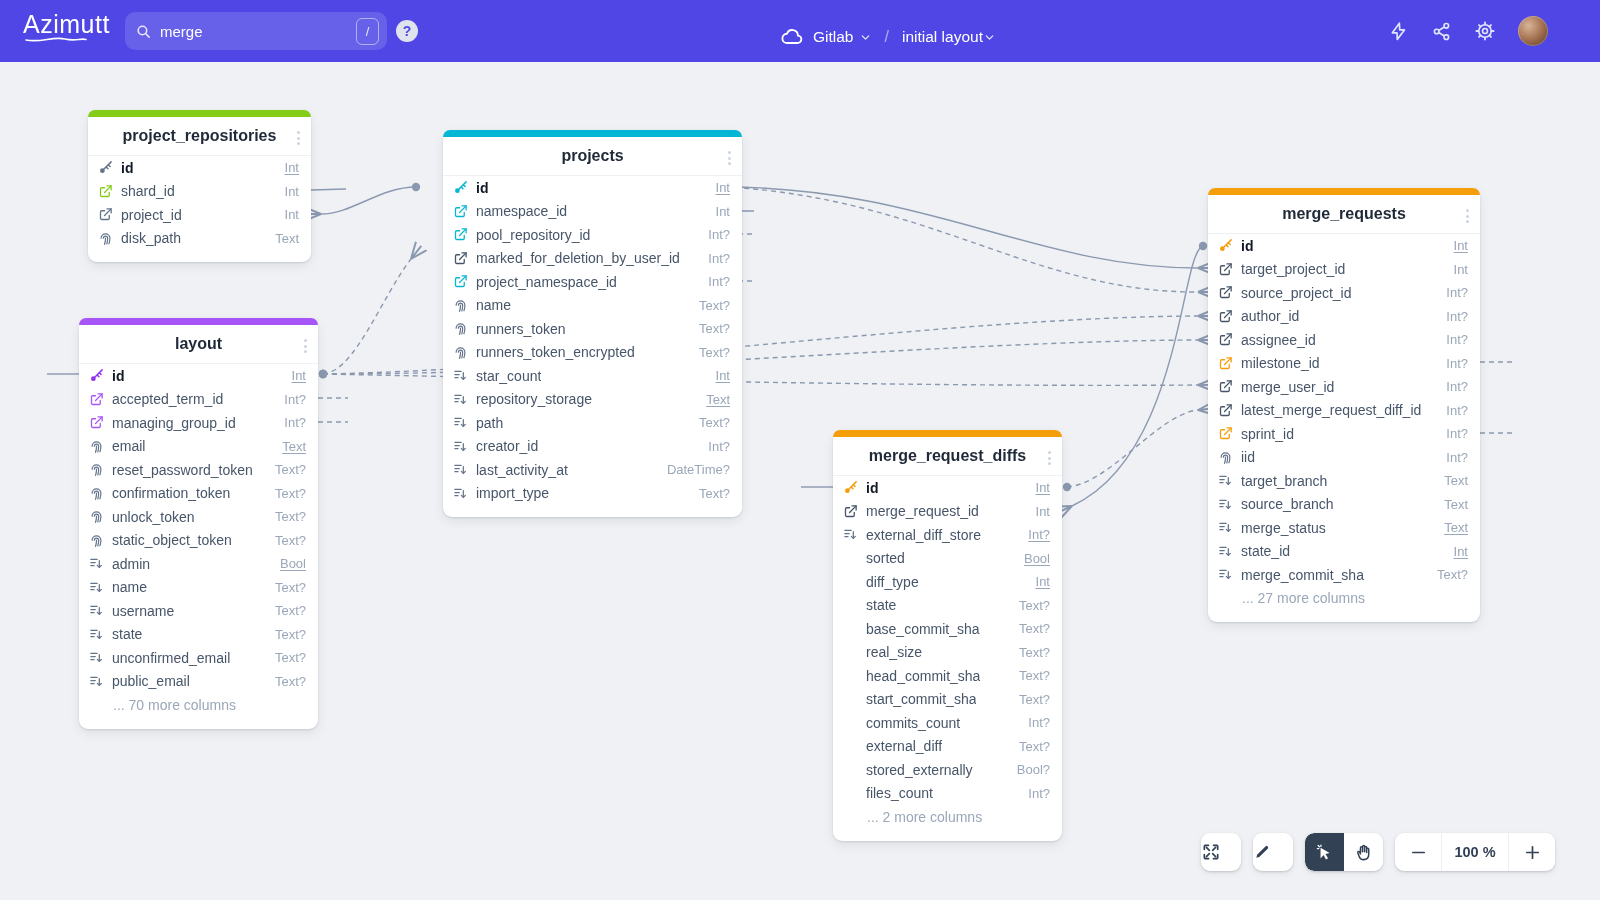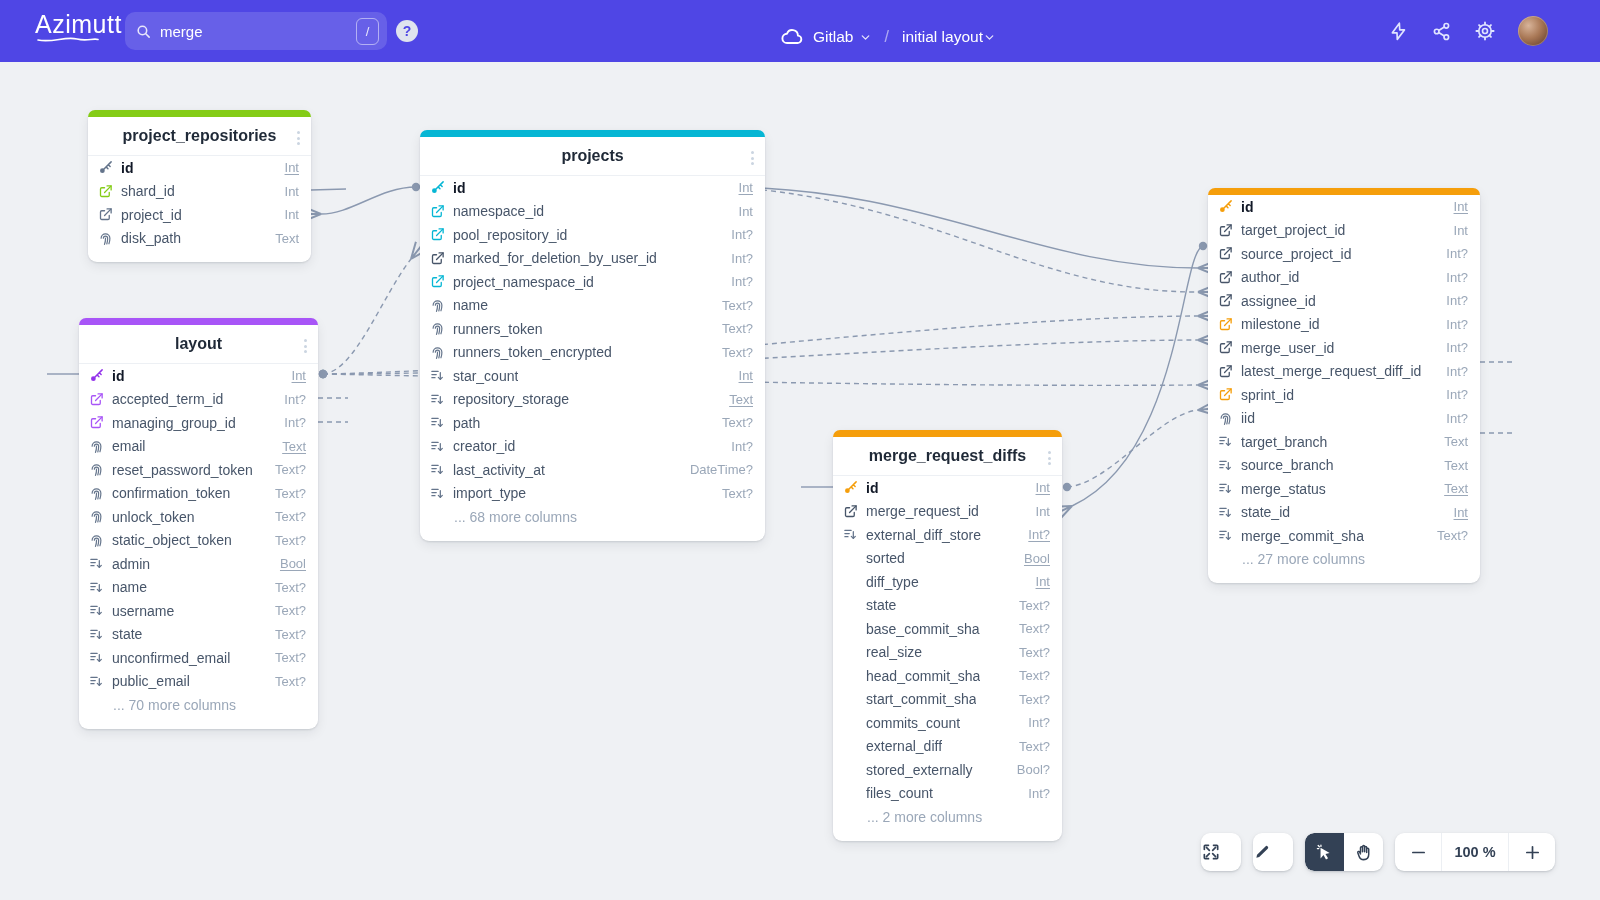--- a/index.html
+++ b/index.html
@@ -1,20 +1,20 @@
 <!DOCTYPE html>
 <html><head>
 <meta charset="utf-8">
 <style>
   html,body{margin:0;padding:0}
   body{width:1600px;height:900px;background:#eff1f4;font-family:"Liberation Sans",sans-serif;overflow:hidden;position:relative}
 
   
   header{position:absolute;top:0;left:0;width:1600px;height:62px;background:#4f46e5;z-index:10;display:flex;align-items:center}
-  .logo{position:absolute;left:35px;top:11px;color:#fff;font-size:25px;letter-spacing:.5px;line-height:26px}
+  .logo{position:absolute;left:23px;top:11px;color:#fff;font-size:25px;letter-spacing:.5px;line-height:26px}
   .logo .swoosh{display:block;margin-top:-2px}
   .searchbar{position:absolute;left:125px;top:12px;width:262px;height:38px;background:rgba(255,255,255,.14);border-radius:10px;display:flex;align-items:center;padding:0 8px 0 10px;box-sizing:border-box;color:#fff}
   .searchbar .sicon{display:flex;margin-right:8px;opacity:.85}
   .searchbar .sval{font-size:15px}
   .kbd{margin-left:auto;width:21px;height:25px;border:1.5px solid rgba(255,255,255,.5);border-radius:6px;display:flex;align-items:center;justify-content:center;font-size:13px;color:rgba(255,255,255,.85)}
   .helpbtn{position:absolute;left:396px;top:20px;width:22px;height:22px;border-radius:50%;background:#dfe3ee;color:#4f46e5;font-weight:bold;font-size:14px;display:flex;align-items:center;justify-content:center}
   .crumbs{position:absolute;left:780px;top:0;height:74px;display:flex;align-items:center;gap:9px;color:#fff}
   .crumbs .lbl{font-size:15.5px}
   .crumbs .sep{color:rgba(255,255,255,.55);font-size:16px;margin:0 4px}
   .chev{display:flex;opacity:.85}
@@ -301,21 +301,21 @@
             <path d="M3 5.5h10 M3 10.5h7 M3 15.5h5"></path>
             <path d="M16.5 7.5V18"></path>
             <path d="M13.3 15 16.5 18.3 19.7 15"></path>
           </svg>
         </span>
         <span class="col-name">public_email</span>
         <span class="col-type">Text?</span>
       </div>
       <div class="more">... 70 more columns</div>
     </div>
-    <div class="table-card" style="left: 420px; top: 130px; width: 345px;">
+    <div class="table-card" style="left: 443px; top: 130px; width: 299px;">
       <div class="card-top" style="background:#06b6d4"></div>
       <div class="card-title">
         <span class="t-name">projects</span>
         <span class="dotmenu">
           <i></i>
           <i></i>
           <i></i>
         </span>
       </div>
       <div class="col-row pk">
@@ -464,21 +464,20 @@
         <span class="col-icon" style="color:#64748b">
           <svg viewBox="0 0 24 24" fill="none" stroke="currentColor" stroke-width="2" stroke-linecap="round" stroke-linejoin="round">
             <path d="M3 5.5h10 M3 10.5h7 M3 15.5h5"></path>
             <path d="M16.5 7.5V18"></path>
             <path d="M13.3 15 16.5 18.3 19.7 15"></path>
           </svg>
         </span>
         <span class="col-name">import_type</span>
         <span class="col-type">Text?</span>
       </div>
-      <div class="more">... 68 more columns</div>
     </div>
     <div class="table-card" style="left: 833px; top: 430px; width: 229px;">
       <div class="card-top" style="background:#f59e0b"></div>
       <div class="card-title">
         <span class="t-name">merge_request_diffs</span>
         <span class="dotmenu">
           <i></i>
           <i></i>
           <i></i>
         </span>
@@ -567,20 +566,28 @@
       </div>
       <div class="col-row">
         <span class="col-icon" style="color:#64748b"></span>
         <span class="col-name">files_count</span>
         <span class="col-type">Int?</span>
       </div>
       <div class="more">... 2 more columns</div>
     </div>
     <div class="table-card" style="left: 1208px; top: 188px; width: 272px;">
       <div class="card-top" style="background:#f59e0b"></div>
+      <div class="card-title">
+        <span class="t-name">merge_requests</span>
+        <span class="dotmenu">
+          <i></i>
+          <i></i>
+          <i></i>
+        </span>
+      </div>
       <div class="col-row pk">
         <span class="col-icon" style="color:#f59e0b">
           <svg viewBox="0 0 24 24" fill="none" stroke="currentColor" stroke-width="2.4" stroke-linecap="round">
             <circle cx="7" cy="17" r="3.8" fill="currentColor" stroke="none"></circle>
             <path d="M9.6 14.4 21 3 M16.5 7.5l2.9 2.9 M13 11l2.9 2.9"></path>
           </svg>
         </span>
         <span class="col-name">id</span>
         <span class="col-type u">Int</span>
       </div>

